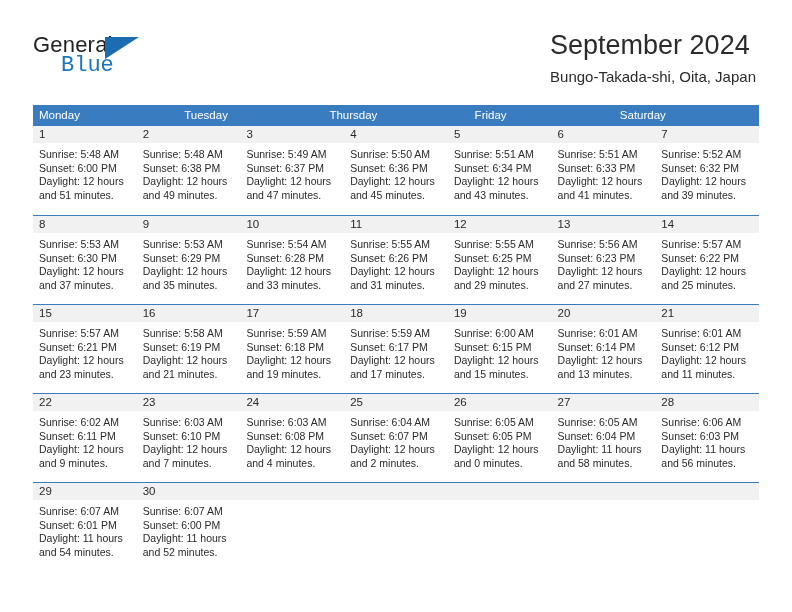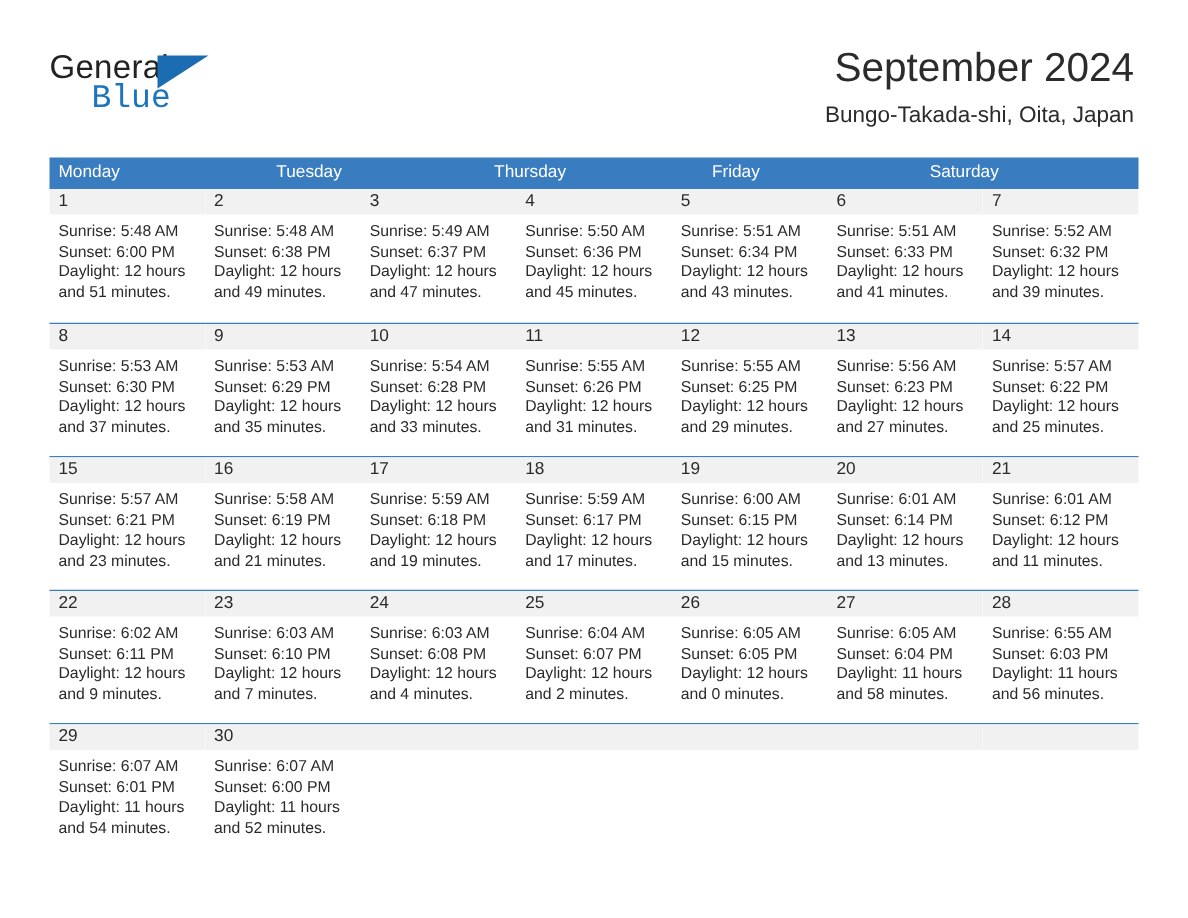--- a/index.html
+++ b/index.html
@@ -53,36 +53,35 @@
     width: 0;
     height: 0;
     border-left: 34px solid #1b6cb0;
     border-bottom: 22px solid transparent;
   }
 
   .title-block {
     position: absolute;
     right: 36px;
     top: 28px;
-    text-align: right;
+    text-align: left;
   }
   .cal-title {
     font-size: 27px;
     font-weight: normal;
     color: #2b2b2b;
     line-height: 34px;
     white-space: nowrap;
   }
   .cal-subtitle {
     font-size: 15px;
     color: #2b2b2b;
     line-height: 22px;
     margin-top: 4px;
     white-space: nowrap;
-    margin-left: 18px;
   }
 
   
   .calendar {
     position: absolute;
     left: 33px;
     top: 105px;
     width: 726px;
   }
   .weekday-row {
@@ -413,21 +412,21 @@
       <div class="day-info">
         <div>Sunrise: 6:05 AM</div>
         <div>Sunset: 6:04 PM</div>
         <div>Daylight: 11 hours</div>
         <div>and 58 minutes.</div>
       </div>
     </div>
     <div class="day-cell">
       <div class="day-number">28</div>
       <div class="day-info">
-        <div>Sunrise: 6:55 AM</div>
+        <div>Sunrise: 6:06 AM</div>
         <div>Sunset: 6:03 PM</div>
         <div>Daylight: 11 hours</div>
         <div>and 56 minutes.</div>
       </div>
     </div>
   </div>
 
   <div class="week-row">
     <div class="day-cell">
       <div class="day-number">29</div>

